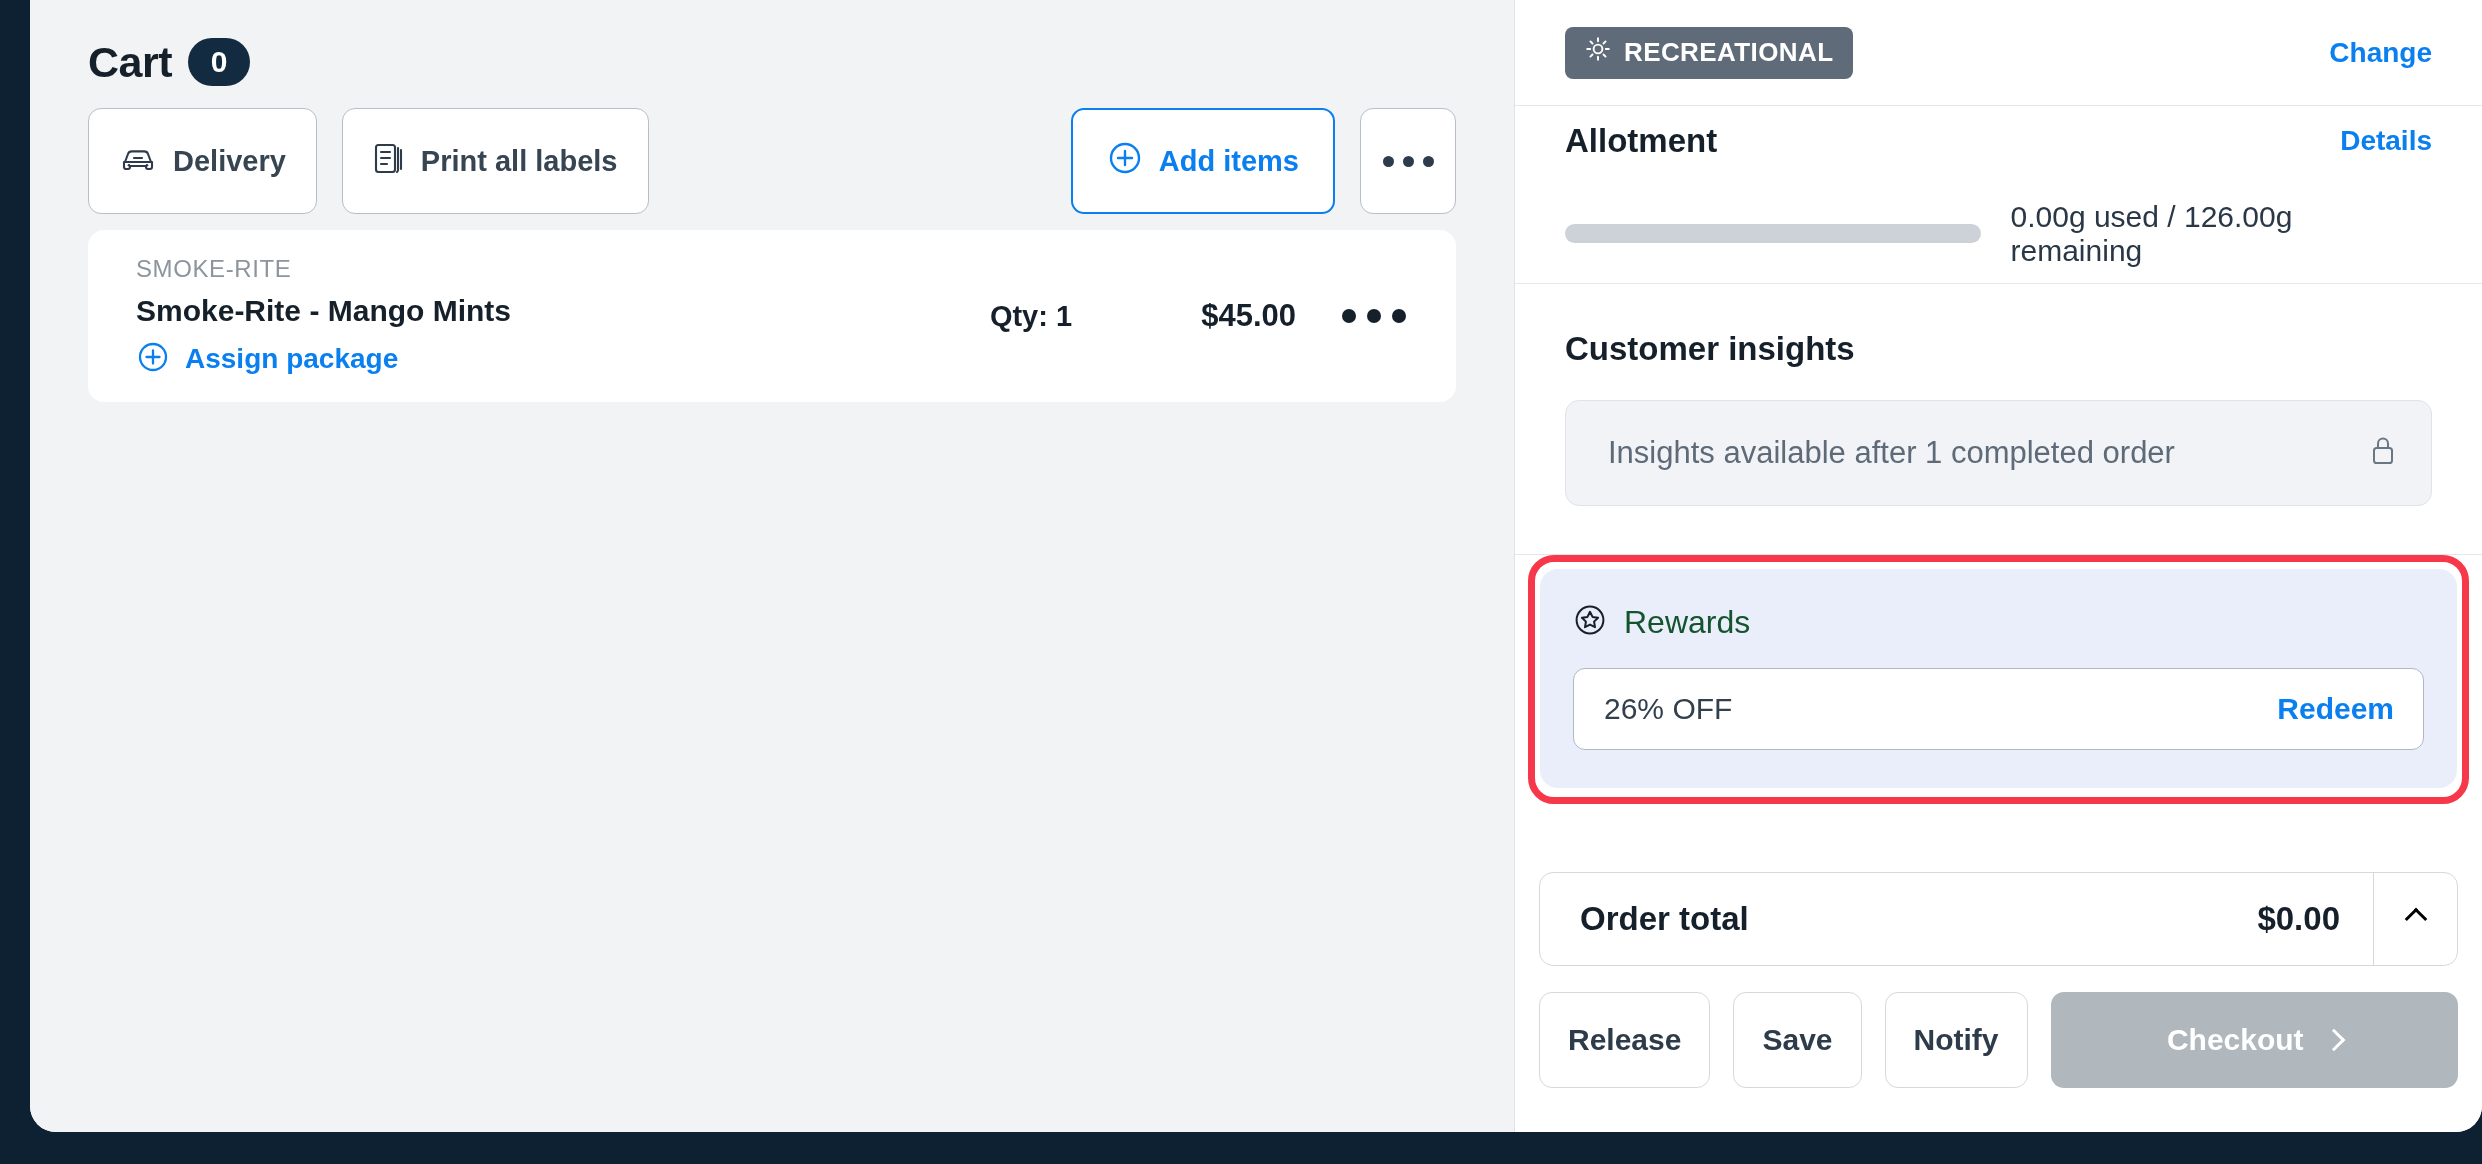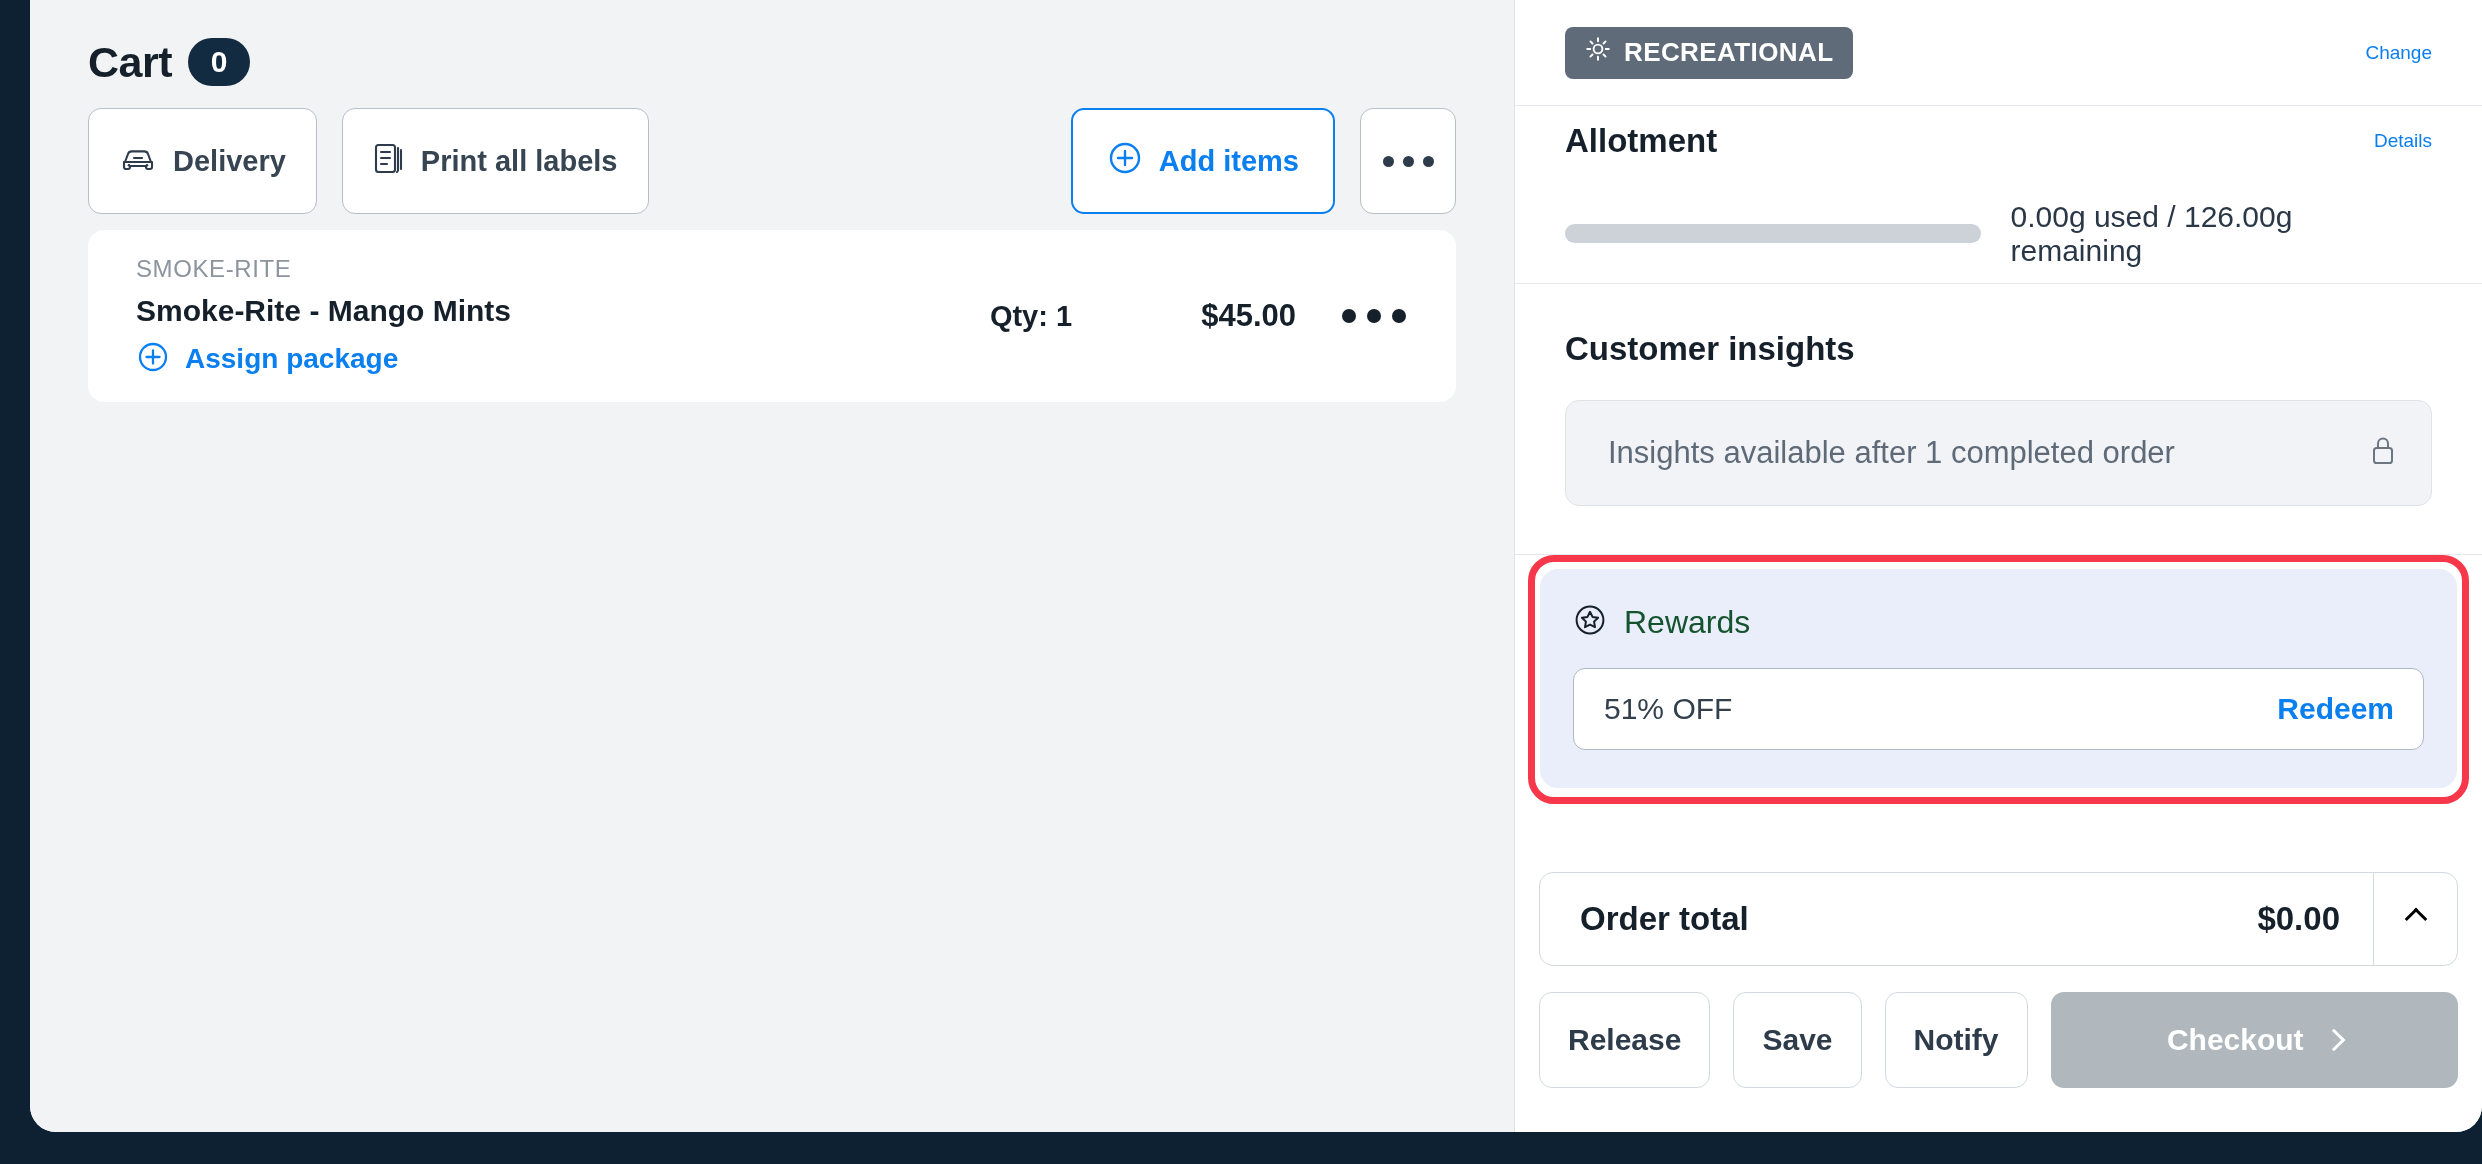--- a/index.html
+++ b/index.html
@@ -223,22 +223,22 @@
     display: inline-flex;
     align-items: center;
     gap: 13px;
     padding: 0 20px;
     font-size: 26px;
     font-weight: bold;
     letter-spacing: 0.4px;
   }
   .link-blue {
     color: #0a7ff0;
-    font-size: 19px;
-    font-weight: normal;
+    font-size: 28px;
+    font-weight: bold;
     cursor: pointer;
   }
 
   
   .allot-section {
     padding: 0 50px;
     border-bottom: 1.5px solid #e4e8ec;
     height: 178px;
     display: flex;
     flex-direction: column;
@@ -563,21 +563,21 @@
         <div class="rewards-head">
           <span>
             <svg width="34" height="34" viewBox="0 0 34 34" fill="none" stroke="#16202b" stroke-width="2" stroke-linejoin="round">
               <circle cx="17" cy="17" r="13.4"></circle>
               <path d="M17 8.8l2.5 5.1 5.6.8-4.05 3.95.95 5.55L17 21.6l-5.0 2.6.95-5.55L8.9 14.7l5.6-.8z"></path>
             </svg>
           </span>
           <span class="rewards-title">Rewards</span>
         </div>
         <div class="reward-item">
-          <span class="reward-label">51% OFF</span>
+          <span class="reward-label">26% OFF</span>
           <span class="reward-redeem">Redeem</span>
         </div>
       </div>
     </div>
 
     <div class="sp-footer">
       <div class="order-total-bar">
         <div class="ot-main">
           <span class="ot-label">Order total</span>
           <span class="ot-value">$0.00</span>

